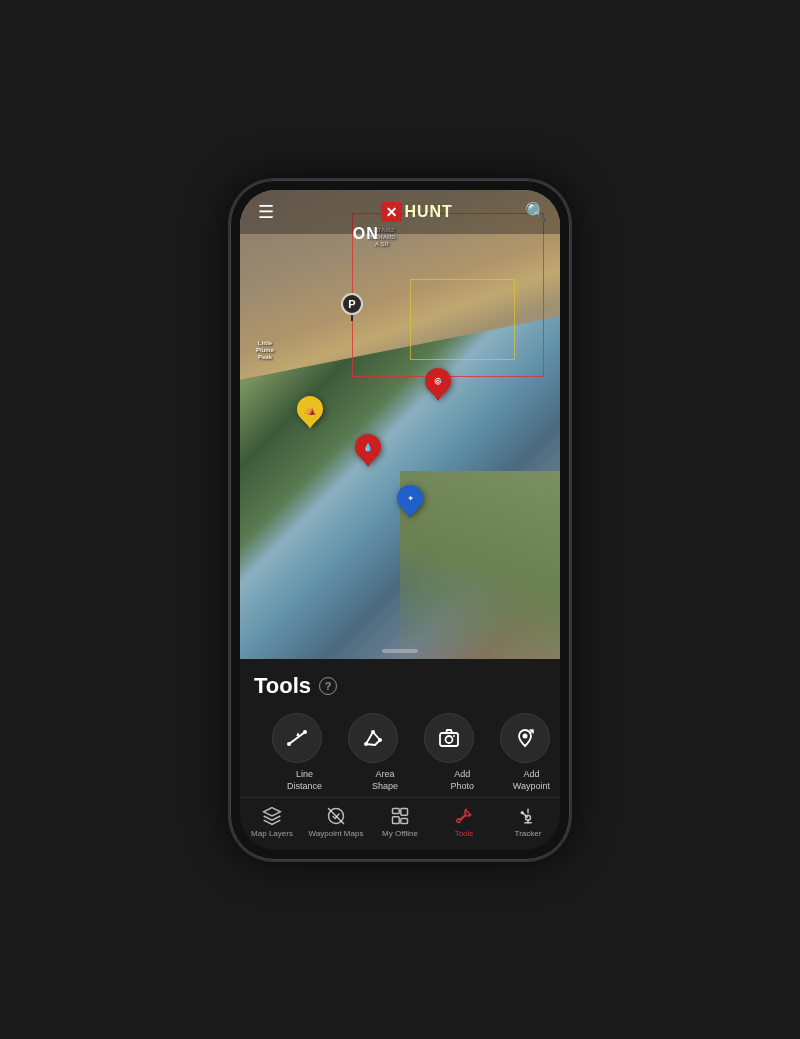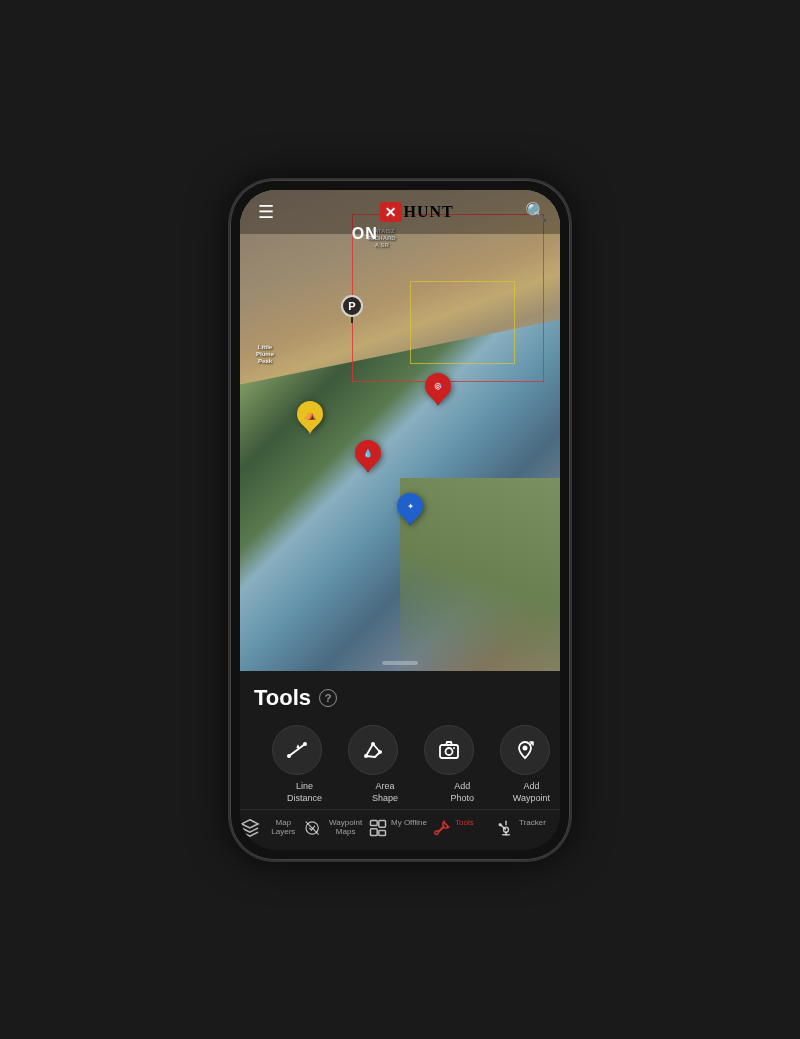--- a/index.html
+++ b/index.html
@@ -108,25 +108,24 @@
     }
     .logo-x {
       background: #cc2222;
       color: white;
       font-weight: 900;
       font-size: 14px;
       padding: 2px 5px;
       border-radius: 3px;
     }
     .logo-hunt {
-      color: #000000;
+      color: #fef9c3;
       font-weight: 800;
       font-size: 16px;
       letter-spacing: 1px;
-      font-family: Liberation Serif, serif;
     }
     .search-icon {
       color: white;
       font-size: 18px;
     }
     
     .map-label {
       position: absolute;
       color: rgba(255,255,255,0.85);
       font-size: 7px;
@@ -304,20 +303,22 @@
     
     .bottom-nav {
       background: #1a1a1a;
       border-top: 1px solid #2a2a2a;
       display: flex;
       justify-content: space-around;
       padding: 8px 0 12px;
     }
     .nav-item {
       display: flex;
+      flex-direction: column;
+      align-items: center;
       gap: 3px;
       flex: 1;
     }
     .nav-label {
       font-size: 8px;
       color: rgba(255,255,255,0.55);
       text-align: center;
     }
     .nav-label.active {
       color: #cc3333;

